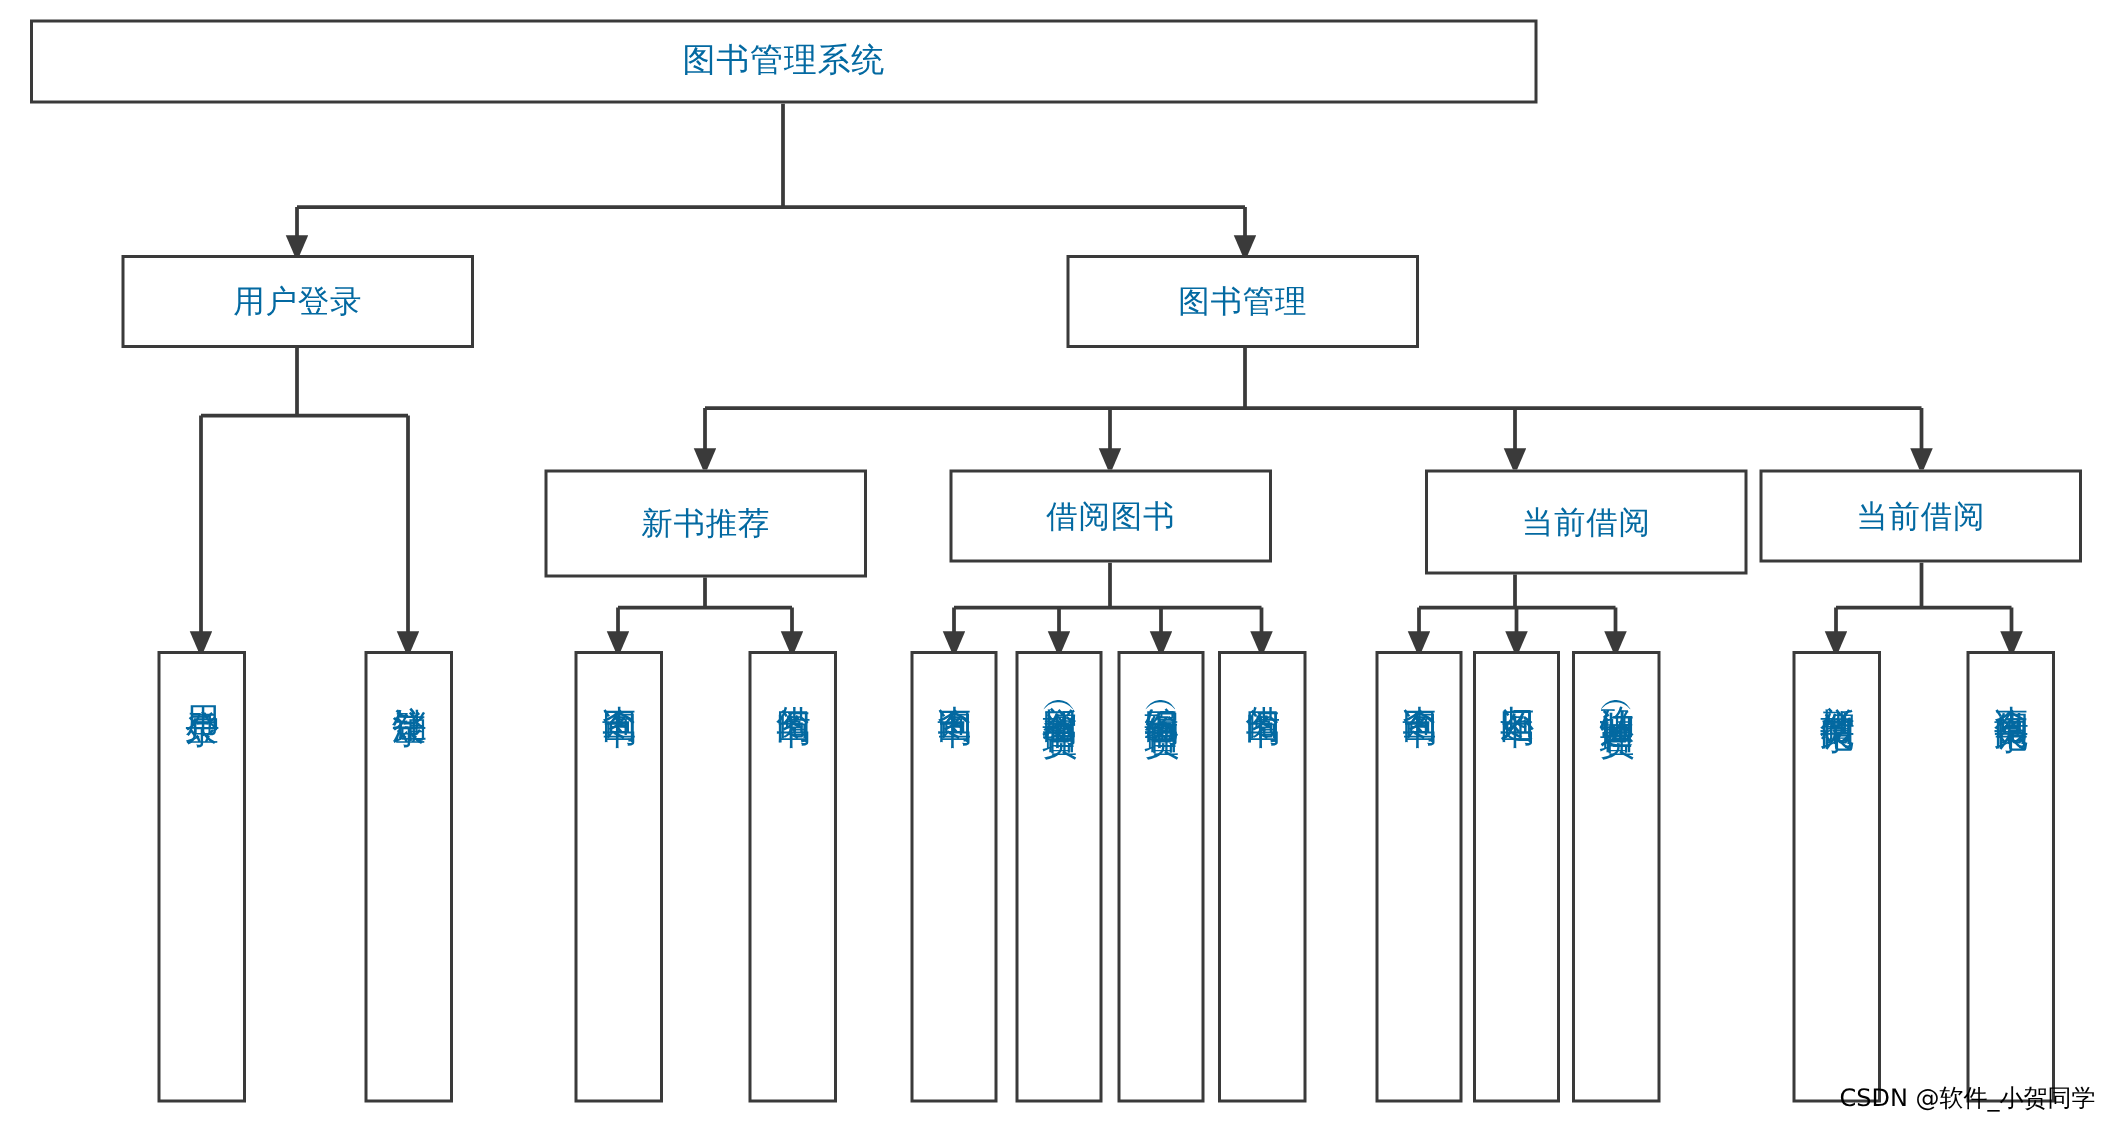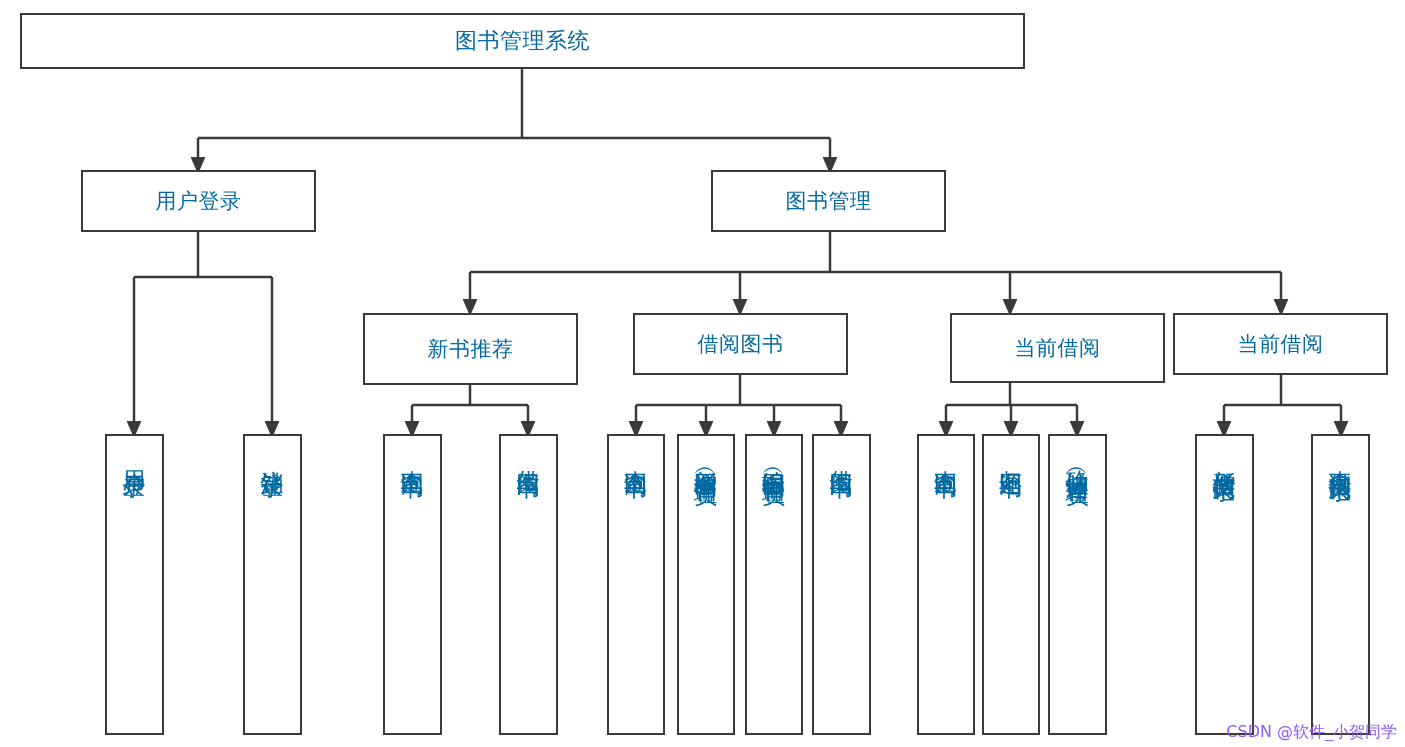--- a/index.html
+++ b/index.html
@@ -36,21 +36,21 @@
     text-orientation:upright;
     font-size:23px;
     line-height:1.05;
     letter-spacing:2px;
     white-space:nowrap;
   }
   #watermark{
     position:absolute;
     right:8px;bottom:4px;
     font-size:16px;
-    color:#8b5cf6;
+    color:#000000;
     z-index:5;
     white-space:nowrap;
     font-family:"DejaVu Sans","Liberation Sans",sans-serif;
   }
 </style>
 </head>
 <body>
 
 <div id="diagram-root">
 

